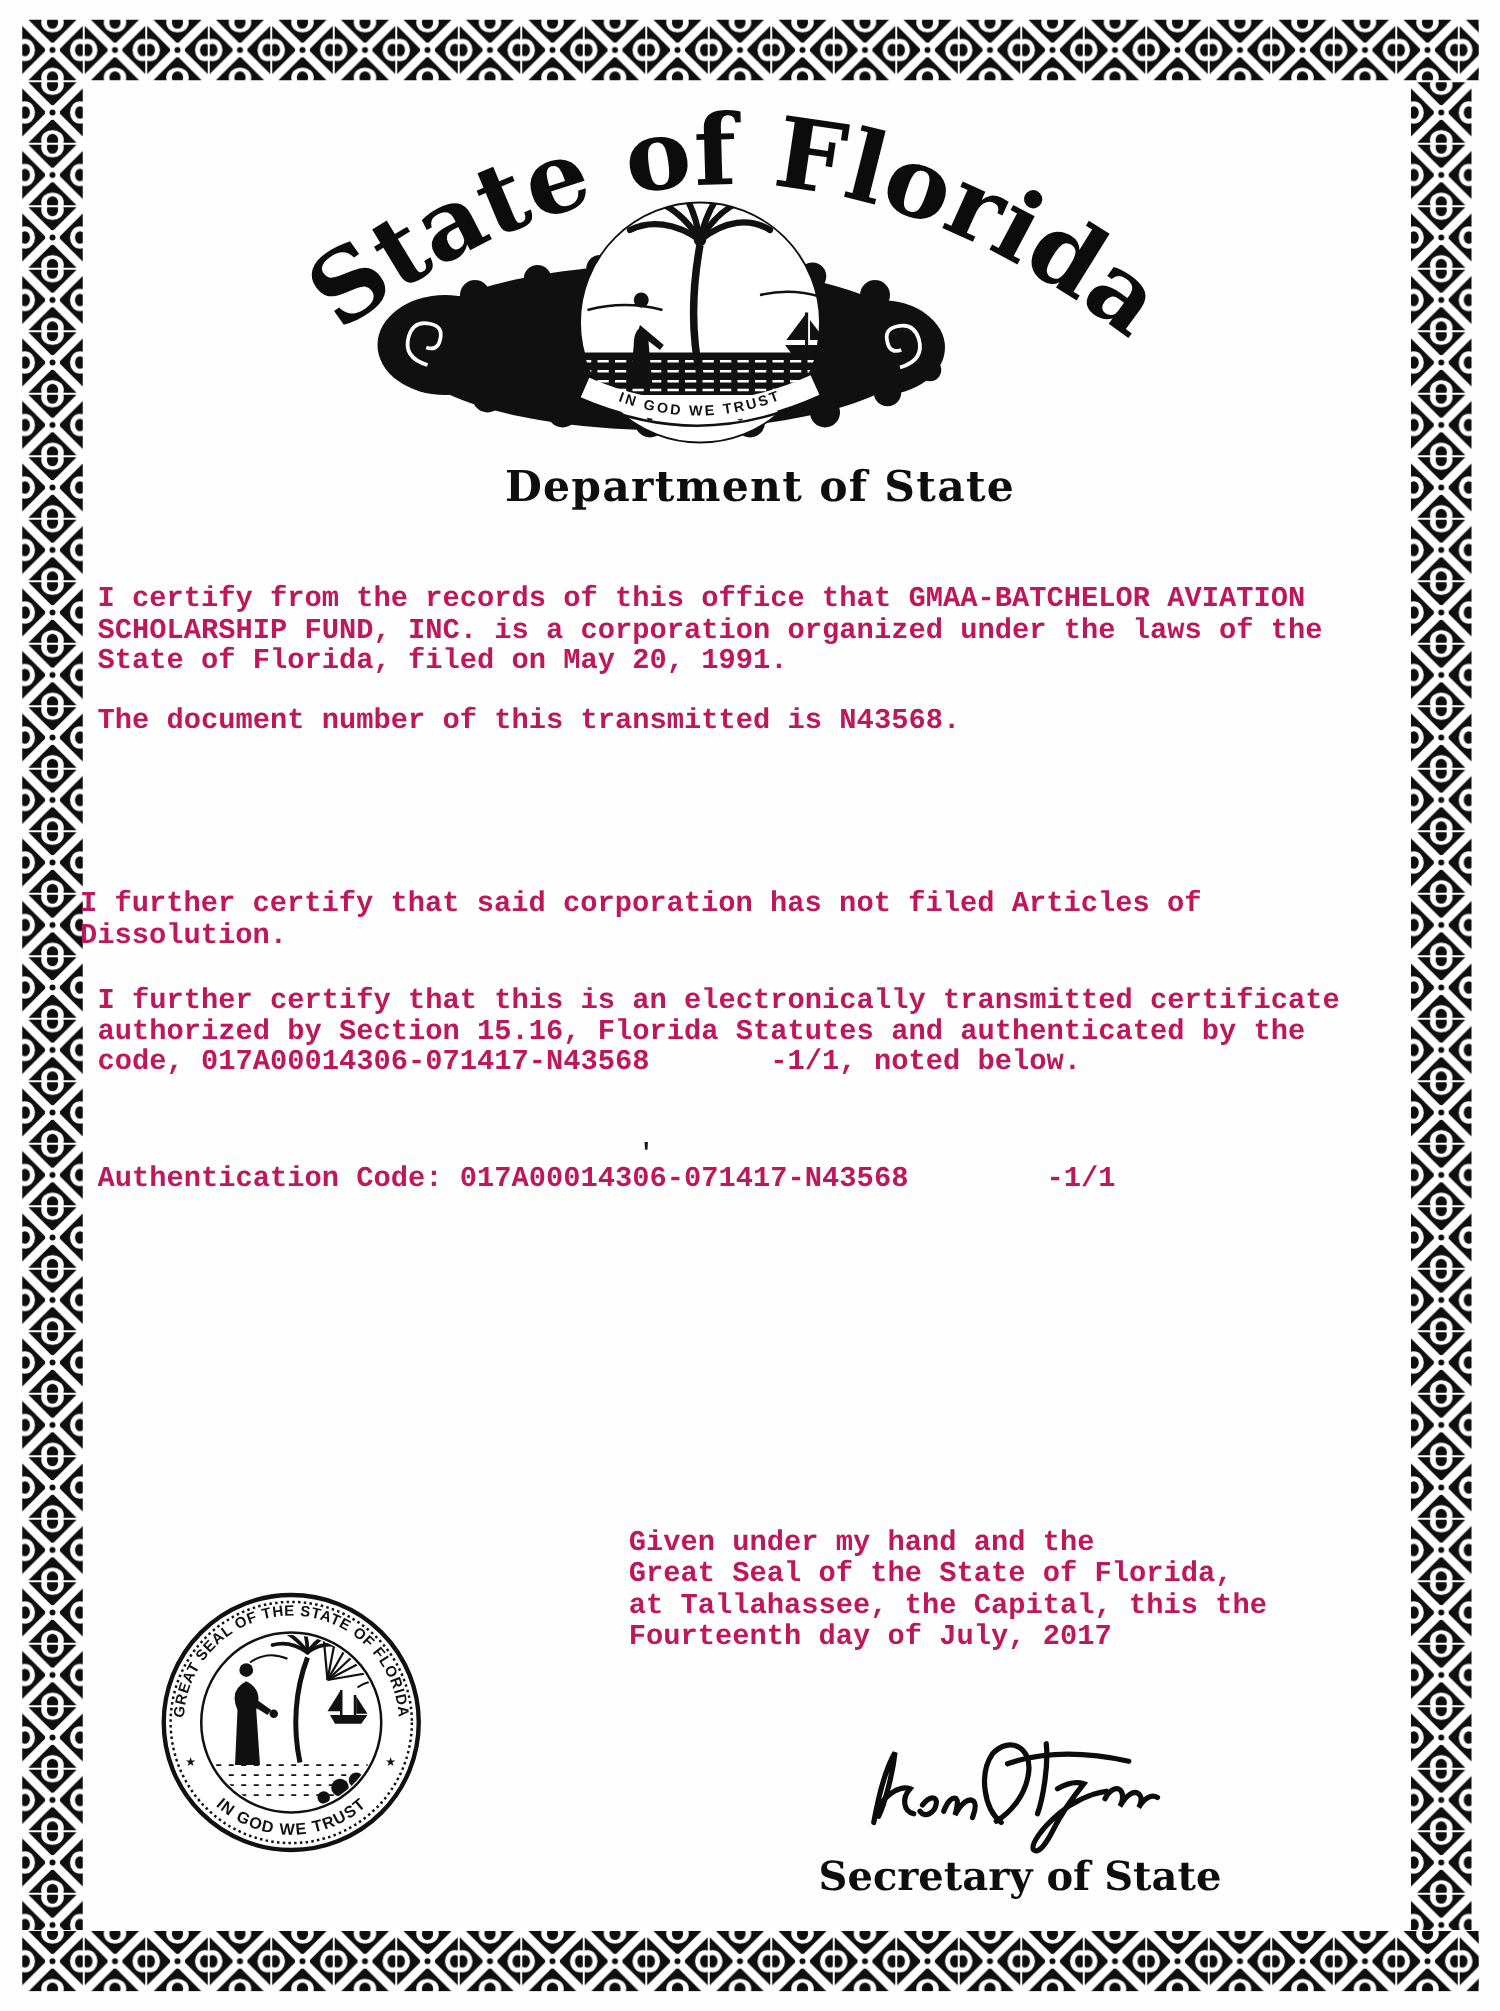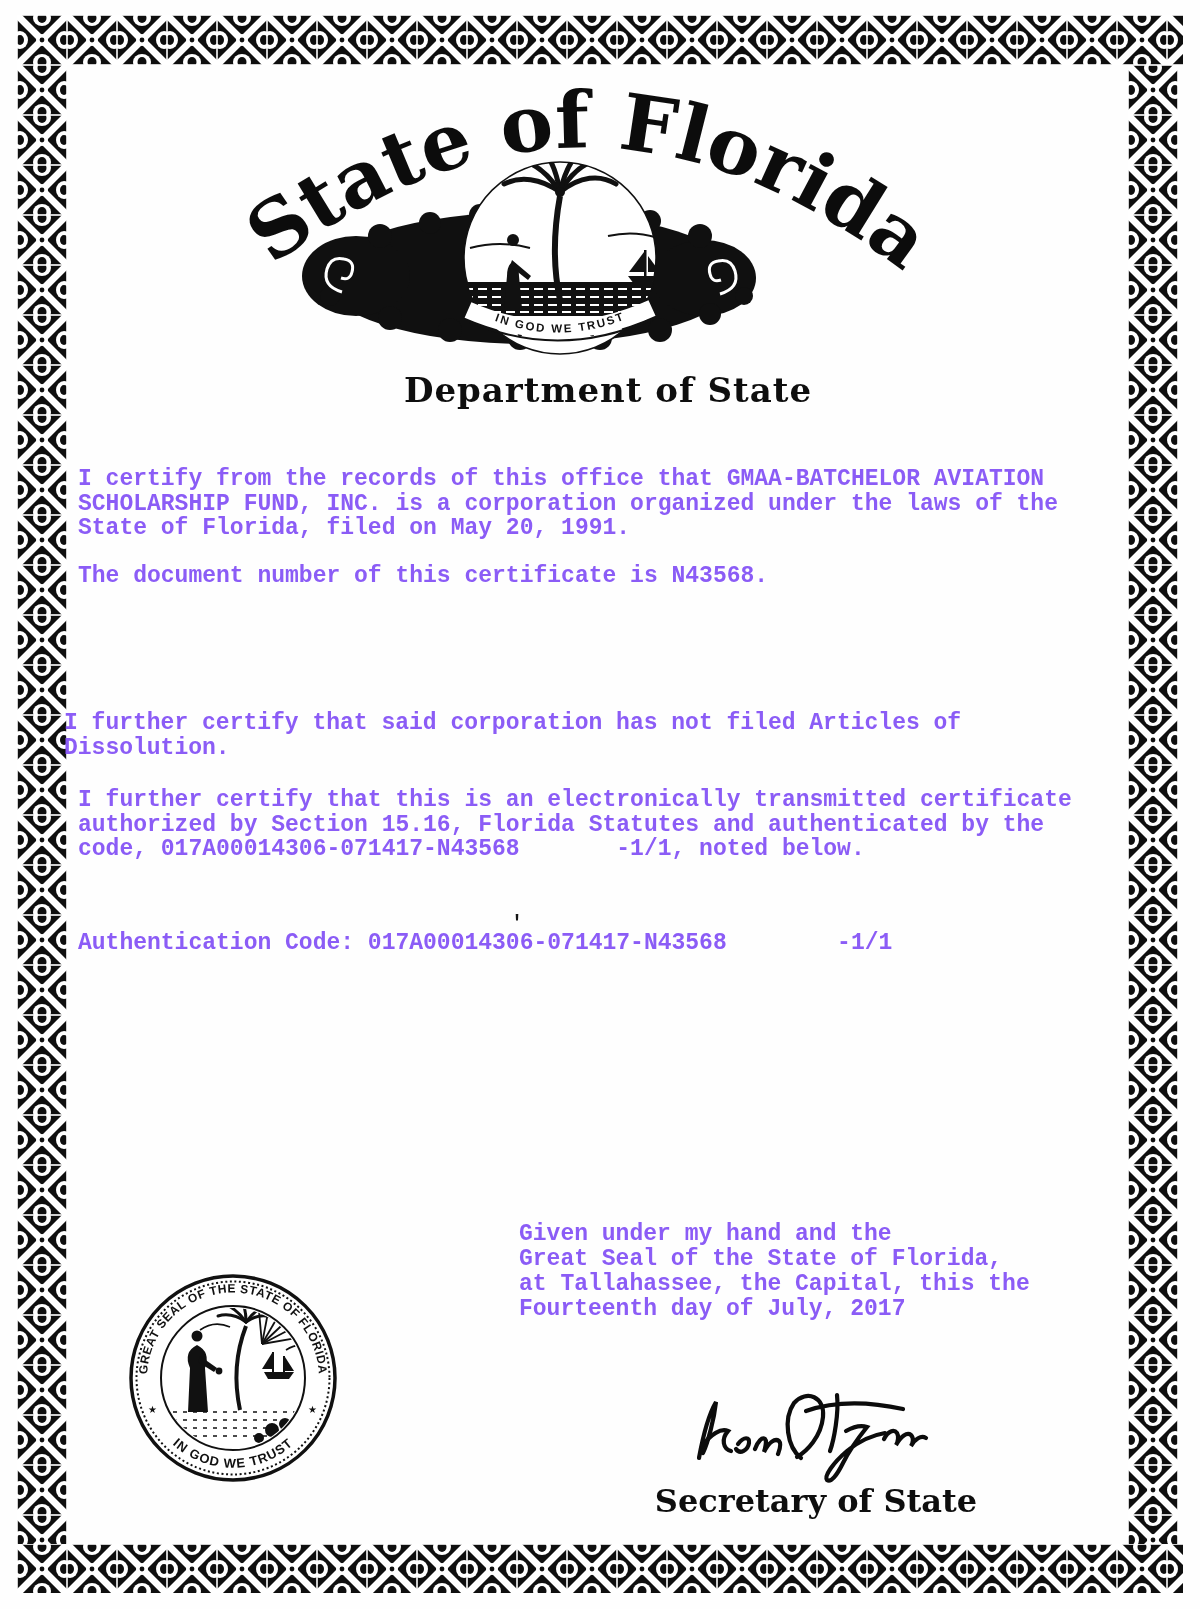--- a/index.html
+++ b/index.html
@@ -6,24 +6,24 @@
   body{width:1200px;height:1609px;background:#ffffff;overflow:hidden;}
   .page{position:relative;width:1200px;height:1609px;background:#fefefe;color:#141414;}
   .layer{position:absolute;left:0;top:0;}
   .mono{
     position:absolute;
     font-family:"Liberation Mono","DejaVu Sans Mono",monospace;
     font-weight:bold;
     font-size:23px;
     line-height:24.6px;
     white-space:pre;
-    color:#8b5cf6;
+    color:#be185d;
     letter-spacing:0px;
   }
-  .closing{line-height:25px;margin-left:16px;}
+  .closing{line-height:25px;}
   .blackletter{
     position:absolute;
     font-family:"DejaVu Serif","Liberation Serif",serif;
     font-weight:bold;
     color:#0e0e0e;
     text-align:center;
   }
   .subtitle{left:8px;top:370px;width:1200px;font-size:34px;letter-spacing:1px;}
   .sig-name{left:616px;top:1458px;width:400px;font-size:24px;}
   .sig-title{left:616px;top:1482px;width:400px;font-size:32px;}
@@ -226,21 +226,21 @@
       <path d="M 884 1439 C 888 1431 894 1429 897 1433 C 899 1436 898 1442 896 1445 C 901 1436 907 1432 911 1435 C 914 1438 913 1443 911 1446 C 915 1439 921 1435 926 1438"></path>
       <path d="M 806 1411 C 832 1402 866 1401 903 1409"></path>
     </g>
   </svg>
 
   <div class="blackletter subtitle">Department of State</div>
 
   <div class="mono" style="left:78px;top:467px;">I certify from the records of this office that GMAA-BATCHELOR AVIATION
 SCHOLARSHIP FUND, INC. is a corporation organized under the laws of the
 State of Florida, filed on May 20, 1991.</div>
-  <div class="mono" style="left:78px;top:564px;">The document number of this certificate is N43568.</div>
+  <div class="mono" style="left:78px;top:564px;">The document number of this transmitted is N43568.</div>
   <div class="mono" style="left:64px;top:711px;">I further certify that said corporation has not filed Articles of
 Dissolution.</div>
   <div class="mono" style="left:78px;top:788px;">I further certify that this is an electronically transmitted certificate
 authorized by Section 15.16, Florida Statutes and authenticated by the
 code, 017A00014306-071417-N43568       -1/1, noted below.</div>
 
   <span class="stray">'</span>
   <div class="mono" style="left:78px;top:931px;">Authentication Code: 017A00014306-071417-N43568        -1/1</div>
 
   <div class="mono closing" style="left:503px;top:1222px;">Given under my hand and the

